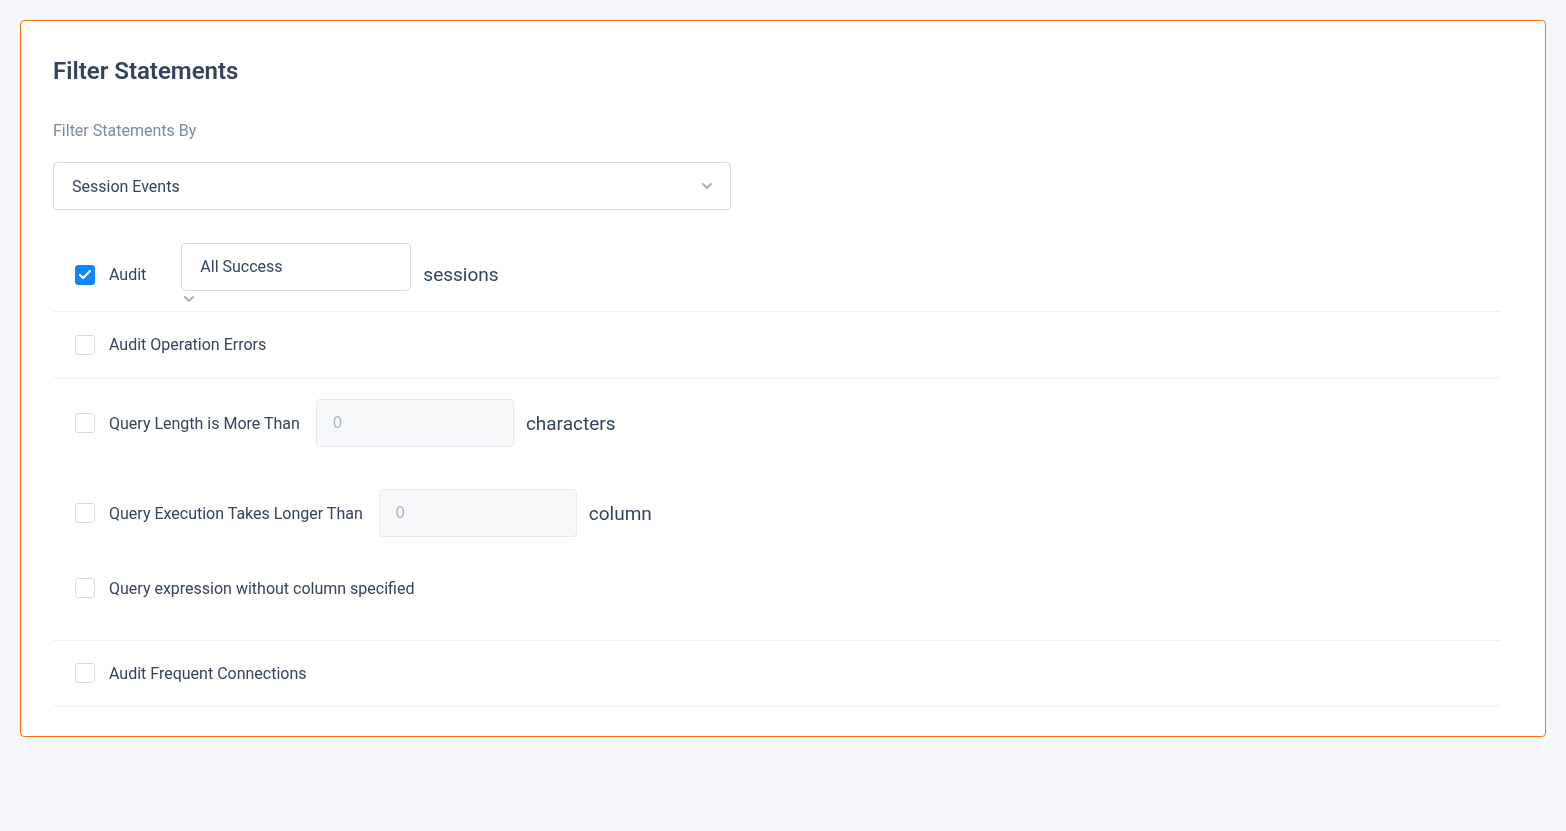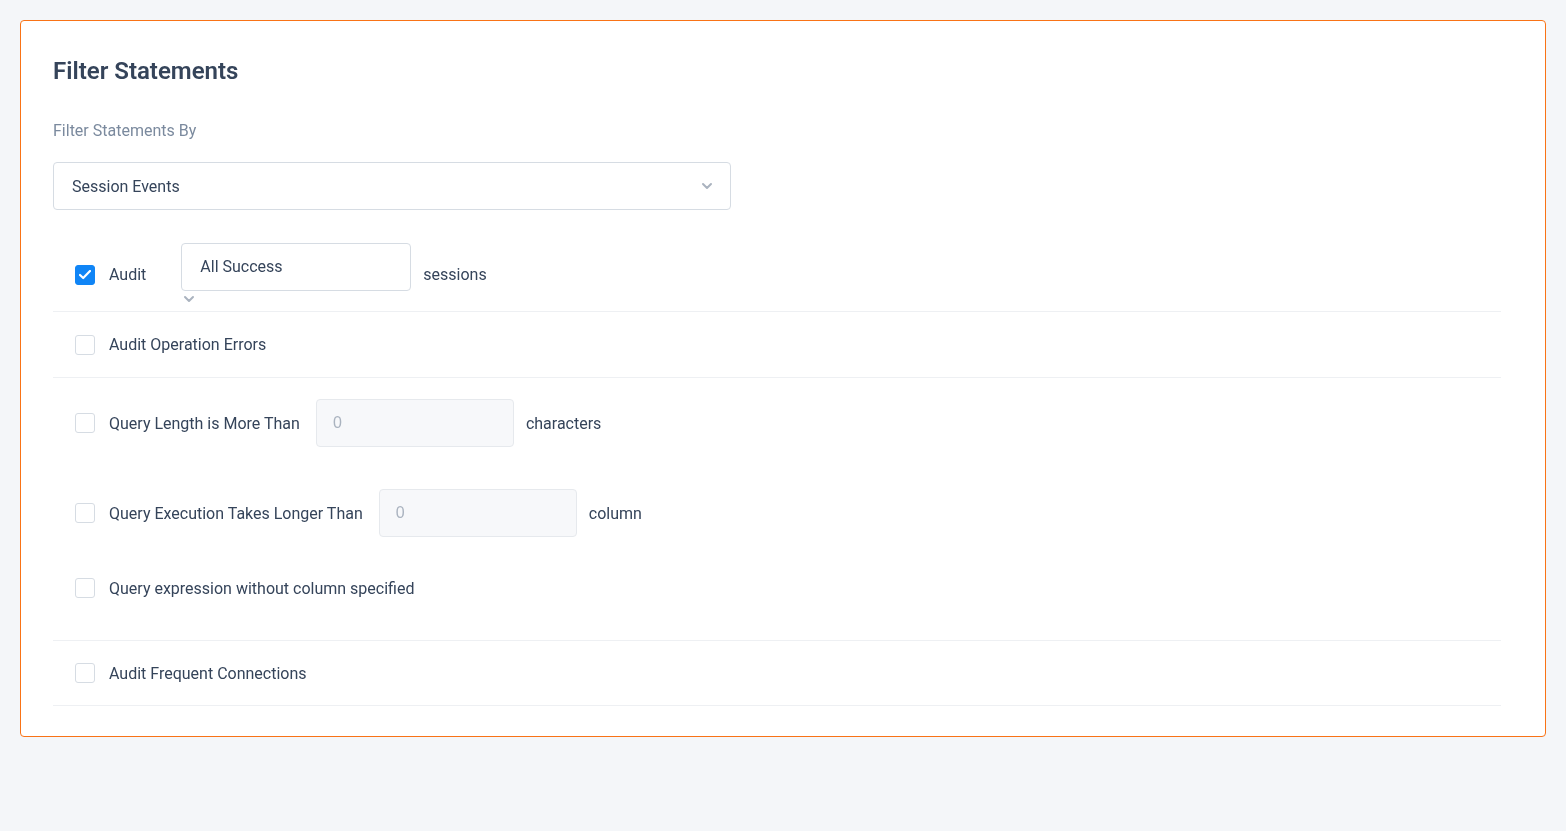--- a/index.html
+++ b/index.html
@@ -129,21 +129,21 @@
       background-color: #f7f8fa;
       padding: 0 16px;
       font-size: 16px;
       color: #35445a;
       margin-left: 8px;
     }
     .num-input::placeholder {
       color: #aab3bf;
     }
     .suffix-text {
-      font-size: 16px;
+      font-size: 19px;
       color: #35445a;
       margin-left: 4px;
     }
     .no-border {
       border-bottom: none;
     }
   </style>
 </head>
 <body>
 

